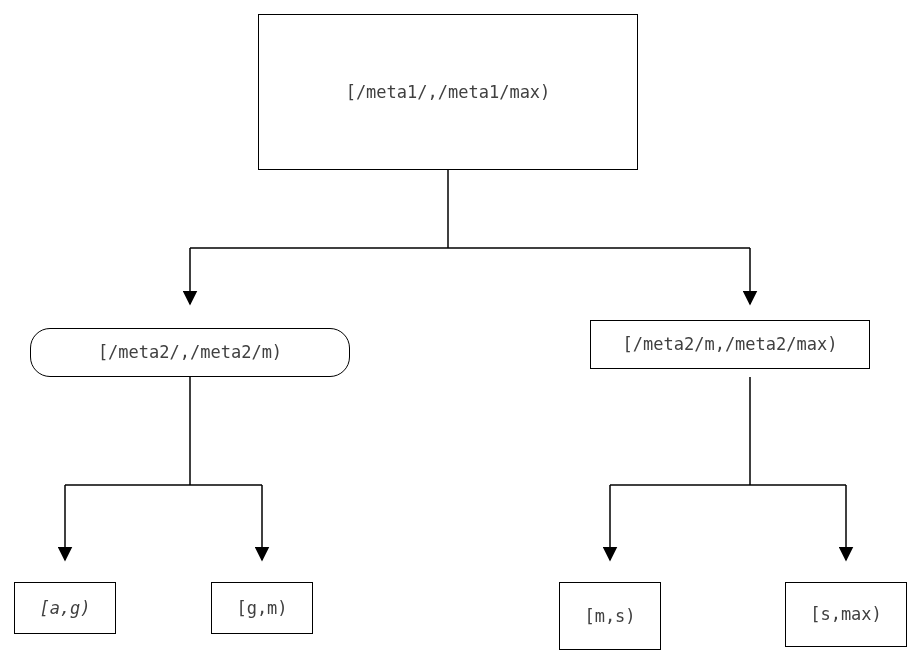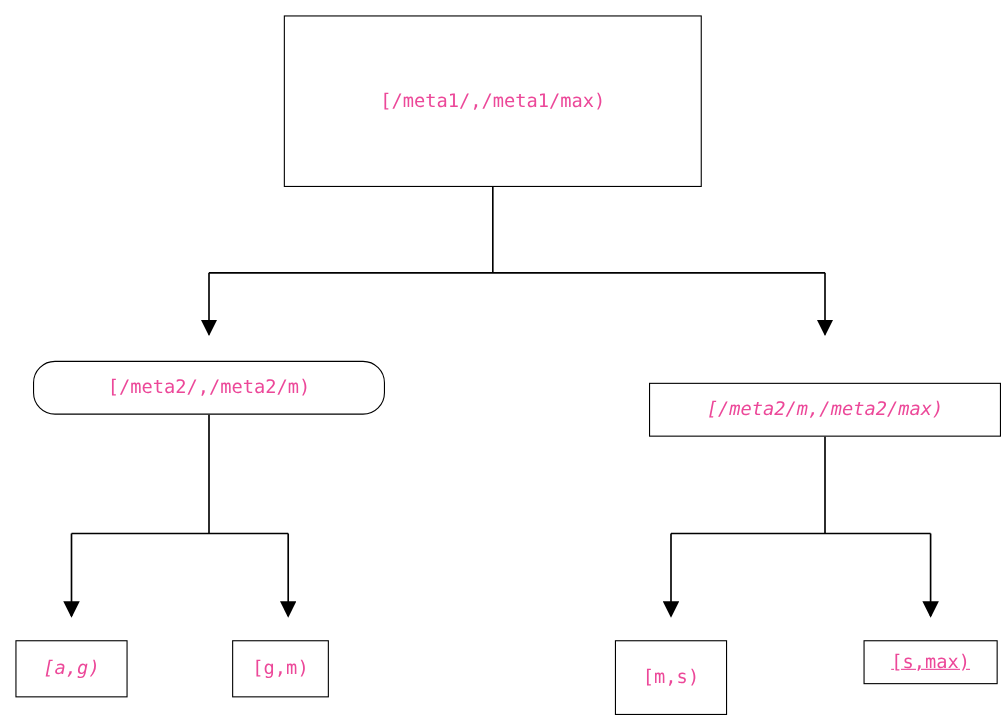--- a/index.html
+++ b/index.html
@@ -6,21 +6,21 @@
     margin: 0;
     padding: 0;
     background: #ffffff;
   }
   .canvas {
     position: relative;
     width: 912px;
     height: 652px;
     background: #ffffff;
     font-family: "DejaVu Sans Mono", "Liberation Mono", monospace;
-    color: #ec4899;
+    color: #404040;
     overflow: hidden;
   }
   .connectors {
     position: absolute;
     left: 0;
     top: 0;
     pointer-events: none;
   }
   .node {
     position: absolute;
@@ -29,25 +29,25 @@
     border: 1px solid #000000;
     display: flex;
     align-items: center;
     justify-content: center;
     font-size: 17px;
     line-height: 1;
     white-space: nowrap;
   }
   .node-root  { left: 258px; top: 14px;  width: 380px; height: 156px; }
   .node-l2a   { left: 30px;  top: 328px; width: 320px; height: 49px; border-radius: 20px;  }
-  .node-l2b   { left: 590px; top: 348px; width: 320px; height: 49px; font-style: italic;  }
+  .node-l2b   { left: 590px; top: 320px; width: 280px; height: 49px;  }
   .node-leaf1 { left: 14px;  top: 582px; width: 102px; height: 52px; font-style: italic;  }
-  .node-leaf2 { left: 211px; top: 582px; width: 88px; height: 52px;  }
+  .node-leaf2 { left: 211px; top: 582px; width: 102px; height: 52px;  }
   .node-leaf3 { left: 559px; top: 582px; width: 102px; height: 68px;  }
-  .node-leaf4 { left: 785px; top: 582px; width: 122px; height: 40px; text-decoration: underline;  }
+  .node-leaf4 { left: 785px; top: 582px; width: 122px; height: 65px;  }
 </style>
 </head>
 <body>
 
 <div class="canvas">
 
   <svg class="connectors" width="912" height="652" viewBox="0 0 912 652" xmlns="http://www.w3.org/2000/svg">
     <defs>
       <marker id="arrow" viewBox="0 0 10 10" refX="9" refY="5" markerWidth="10" markerHeight="10" orient="auto-start-reverse">
         <path d="M0,0 L10,5 L0,10 z" fill="#000000"></path>

